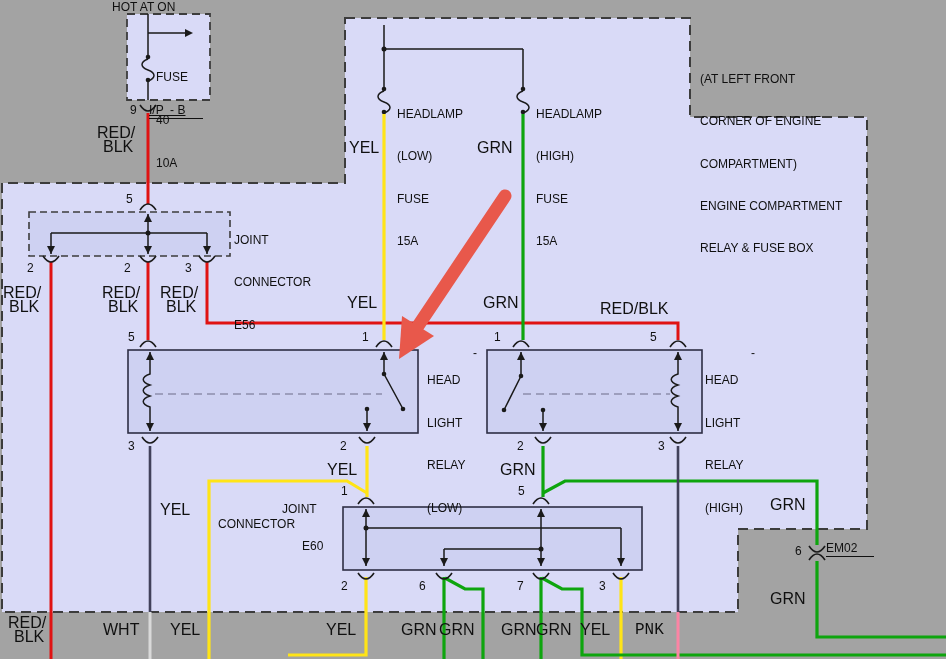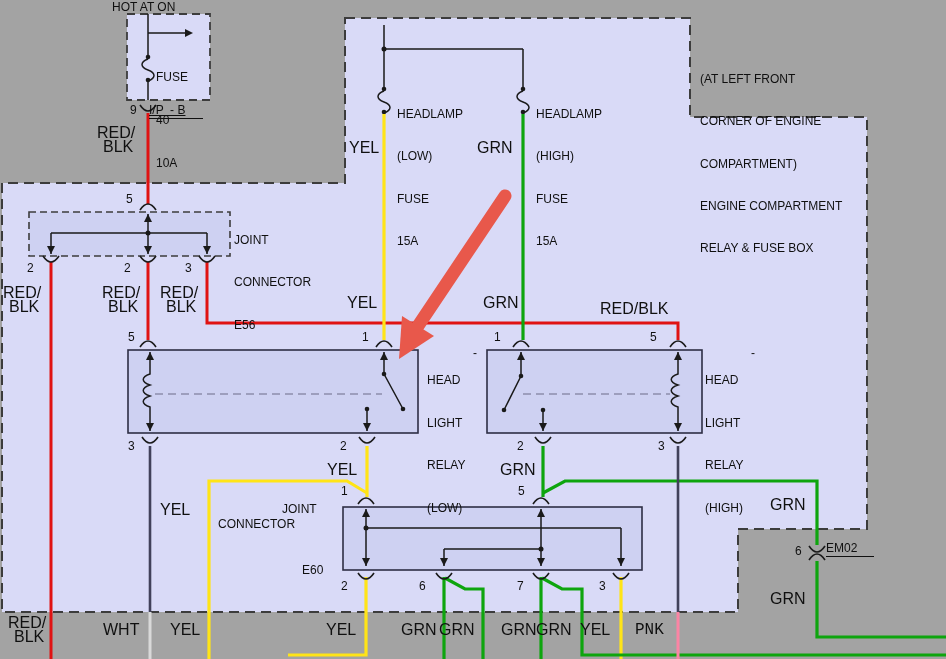--- a/index.html
+++ b/index.html
@@ -207,21 +207,21 @@
   <div class="lbl" style="left:751px;top:347px;">-</div>
 
   <div class="blk lh14" style="left:234px;top:205px;">
     <span>JOINT</span>
     <span>CONNECTOR</span>
     <span>E56</span>
   </div>
 
   <div class="lbl" style="left:282px;top:503px;">JOINT</div>
   <div class="lbl" style="left:218px;top:518px;">CONNECTOR</div>
-  <div class="lbl" style="left:302px;top:564px;">E60</div>
+  <div class="lbl" style="left:302px;top:540px;">E60</div>
 
   <div class="lbl und" style="left:826px;top:542px;width:48px;">EM02</div>
 
   <div id="labels-layer">
       <span class="wire-color-label" style="left: 97px; top: 127px;">RED/</span>
       <span class="wire-color-label" style="left: 103px; top: 141px;">BLK</span>
       <span class="wire-color-label" style="left: 349px; top: 142px;">YEL</span>
       <span class="wire-color-label" style="left: 477px; top: 142px;">GRN</span>
       <span class="wire-color-label" style="left: 3px; top: 287px;">RED/</span>
       <span class="wire-color-label" style="left: 9px; top: 301px;">BLK</span>

